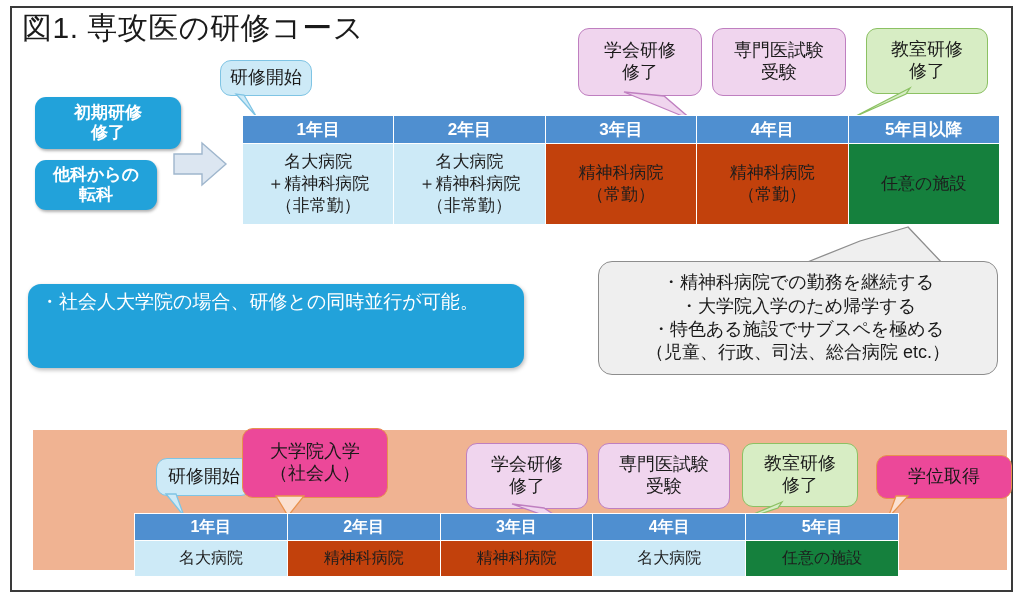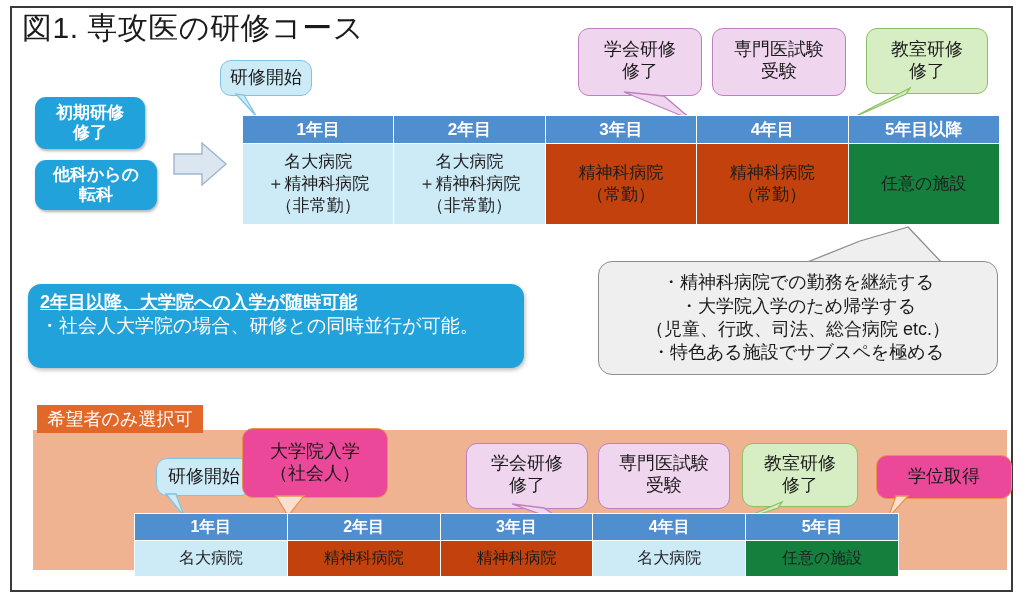--- a/index.html
+++ b/index.html
@@ -43,21 +43,21 @@
     font-weight: bold;
     font-size: 17px;
     border-radius: 11px;
     display: flex;
     align-items: center;
     justify-content: center;
     text-align: center;
     line-height: 1.18;
     box-shadow: 1px 2px 3px rgba(0,0,0,0.30);
   }
-  #entry-1 { left: 35px; top: 97px; width: 110px; height: 52px; }
+  #entry-1 { left: 35px; top: 97px; width: 146px; height: 52px; }
   #entry-2 { left: 35px; top: 160px; width: 122px; height: 50px; }
 
   
   #block-arrow {
     position: absolute;
     left: 172px; top: 140px;
     width: 56px; height: 48px;
   }
 
   
@@ -101,21 +101,21 @@
     display: flex;
     align-items: center;
     justify-content: center;
     text-align: center;
     font-size: 18px;
     line-height: 1.22;
     color: #1a1a1a;
     box-sizing: border-box;
   }
   .c-blue  { background: #cdeaf7; border: 1.4px solid #7fc4e4; }
-  .c-pink  { background: #f0d5ee; border: 1.4px solid #bf7fc0; font-family: Liberation Mono, monospace; }
+  .c-pink  { background: #f0d5ee; border: 1.4px solid #bf7fc0; }
   .c-green { background: #d7edc4; border: 1.4px solid #8cc163; }
   .c-peach { background: #ec4899; border: 1.4px solid #e8924e; }
 
   .tail { position: absolute; overflow: visible; }
 
   
   #co-start-top { left: 220px; top: 60px;  width: 92px;  height: 36px; font-size: 18px; }
   #co-gakkai    { left: 578px; top: 28px;  width: 124px; height: 68px; }
   #co-senmon    { left: 712px; top: 28px;  width: 134px; height: 68px; }
   #co-kyoshitsu { left: 866px; top: 28px;  width: 122px; height: 66px; }
@@ -256,37 +256,35 @@
         <td class="cell-blue">名大病院<br>＋精神科病院<br>（非常勤）</td>
         <td class="cell-blue">名大病院<br>＋精神科病院<br>（非常勤）</td>
         <td class="cell-peach">精神科病院<br>（常勤）</td>
         <td class="cell-peach">精神科病院<br>（常勤）</td>
         <td class="cell-gray">任意の施設</td>
       </tr>
     </tbody>
   </table>
 
   <div id="info-panel">
-    <div class="hdr">2年目以降、大学院への入学が随時可能</div>
     <div class="ln">・社会人大学院の場合、研修との同時並行が可能。</div>
   </div>
 
   <svg id="note-tail" viewBox="0 0 160 44">
     <polygon points="118,2 154,40 10,40 70,16" fill="#efefef" stroke="#8d8d8d" stroke-width="1.3" stroke-linejoin="round"></polygon>
     <line x1="10" y1="41" x2="154" y2="41" stroke="#efefef" stroke-width="4"></line>
   </svg>
   <div id="note-panel">
     <div>・精神科病院での勤務を継続する</div>
     <div>・大学院入学のため帰学する</div>
+    <div>・特色ある施設でサブスペを極める</div>
     <div>（児童、行政、司法、総合病院 etc.）</div>
-    <div>・特色ある施設でサブスペを極める</div>
   </div>
 
   <div id="orange-panel"></div>
-  <div id="opt-label">希望者のみ選択可</div>
 
   <div class="callout c-blue" id="co-start-bot">
     <span>研修開始</span>
   </div>
   <svg class="tail" style="left:162px;top:492px;width:40px;height:28px;" viewBox="0 0 40 28">
     <polygon points="4,2 22,24 14,2" fill="#cdeaf7" stroke="#7fc4e4" stroke-width="1.3"></polygon>
   </svg>
 
   <div class="callout c-peach" id="co-daigakuin">
     <span>大学院入学<br>（社会人）</span>

